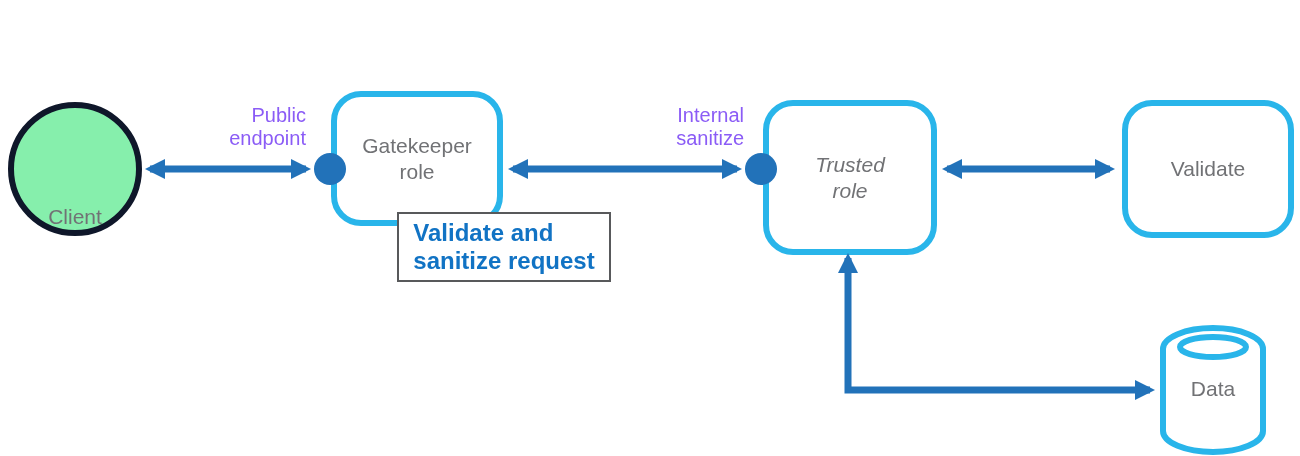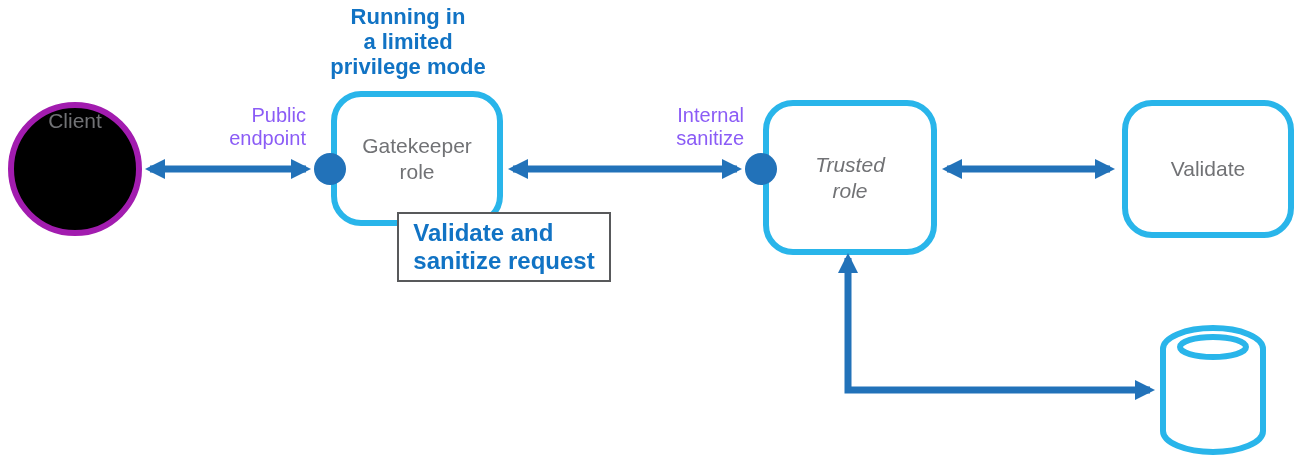--- a/index.html
+++ b/index.html
@@ -24,25 +24,25 @@
     border: 6px solid #29b5ea;
     border-radius: 30px;
     display: flex;
     align-items: center;
     justify-content: center;
     z-index: 2;
   }
   .node-circle {
     position: absolute;
     box-sizing: border-box;
-    background: #000000;
-    border: 6px solid #a21caf;
+    background: #86efac;
+    border: 6px solid #0f172a;
     border-radius: 50%;
     display: flex;
-    align-items: flex-start;
+    align-items: flex-end;
     justify-content: center;
     z-index: 2;
   }
   .node-label {
     color: #717275;
     font-size: 21px;
     line-height: 26px;
     text-align: center;
     white-space: pre-line;
   }
@@ -105,23 +105,20 @@
     font-size: 21px;
     text-align: center;
     z-index: 6;
   }
 </style>
 </head>
 <body>
 
 <div class="canvas">
 
-  <div class="mode-heading" style="left:308px; top:4px; width:200px;">Running in
-a limited
-privilege mode</div>
 
 
   <div class="endpoint-label" style="left:186px; top:104px; width:120px;">Public
 endpoint</div>
 
   <div class="endpoint-label" style="left:624px; top:104px; width:120px;">Internal
 sanitize</div>
 
   <div class="node-circle" style="left:8px; top:102px; width:134px; height:134px;">
     <span class="node-label">Client</span>
@@ -163,14 +160,15 @@
     <line x1="513" y1="169" x2="737" y2="169" stroke="#2272b9" stroke-width="7" marker-start="url(#ah)" marker-end="url(#ah)"></line>
 
     <line x1="947" y1="169" x2="1110" y2="169" stroke="#2272b9" stroke-width="7" marker-start="url(#ah)" marker-end="url(#ah)"></line>
 
     <path d="M 848 258 L 848 390 L 1150 390" fill="none" stroke="#2272b9" stroke-width="7" marker-start="url(#ah)" marker-end="url(#ah)"></path>
 
     <circle cx="330" cy="169" r="16" fill="#2272b9"></circle>
     <circle cx="761" cy="169" r="16" fill="#2272b9"></circle>
   </svg>
 
+  <div class="data-label" style="left:1163px; top:377px; width:100px;">Data</div>
 
 </div>
 
 </body></html>

